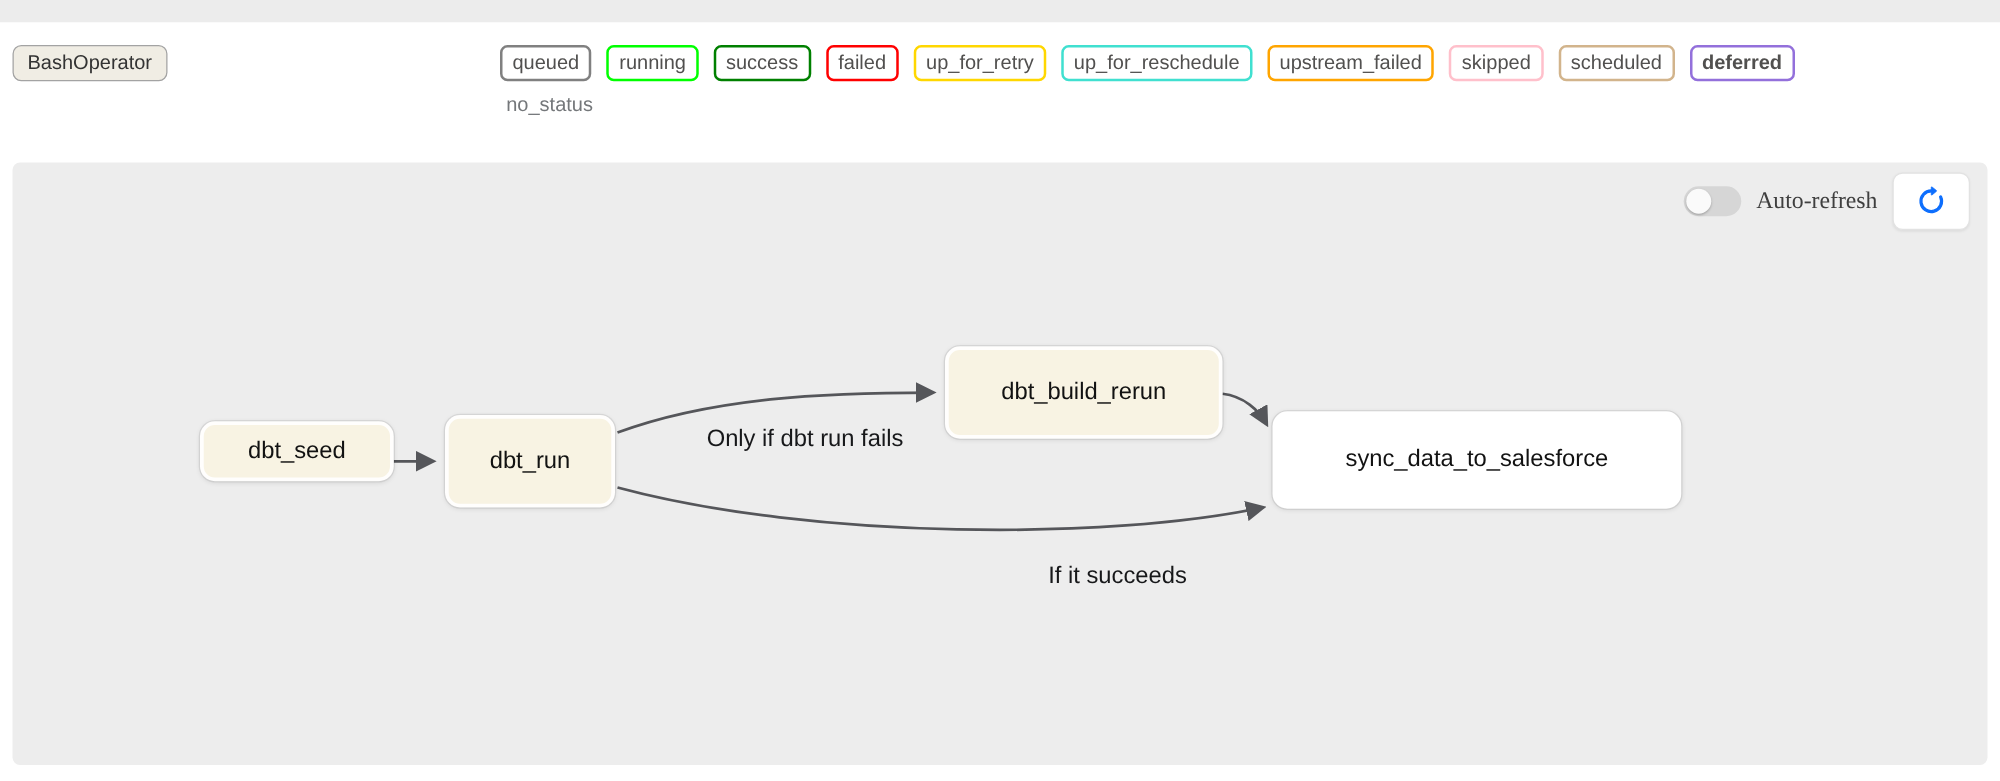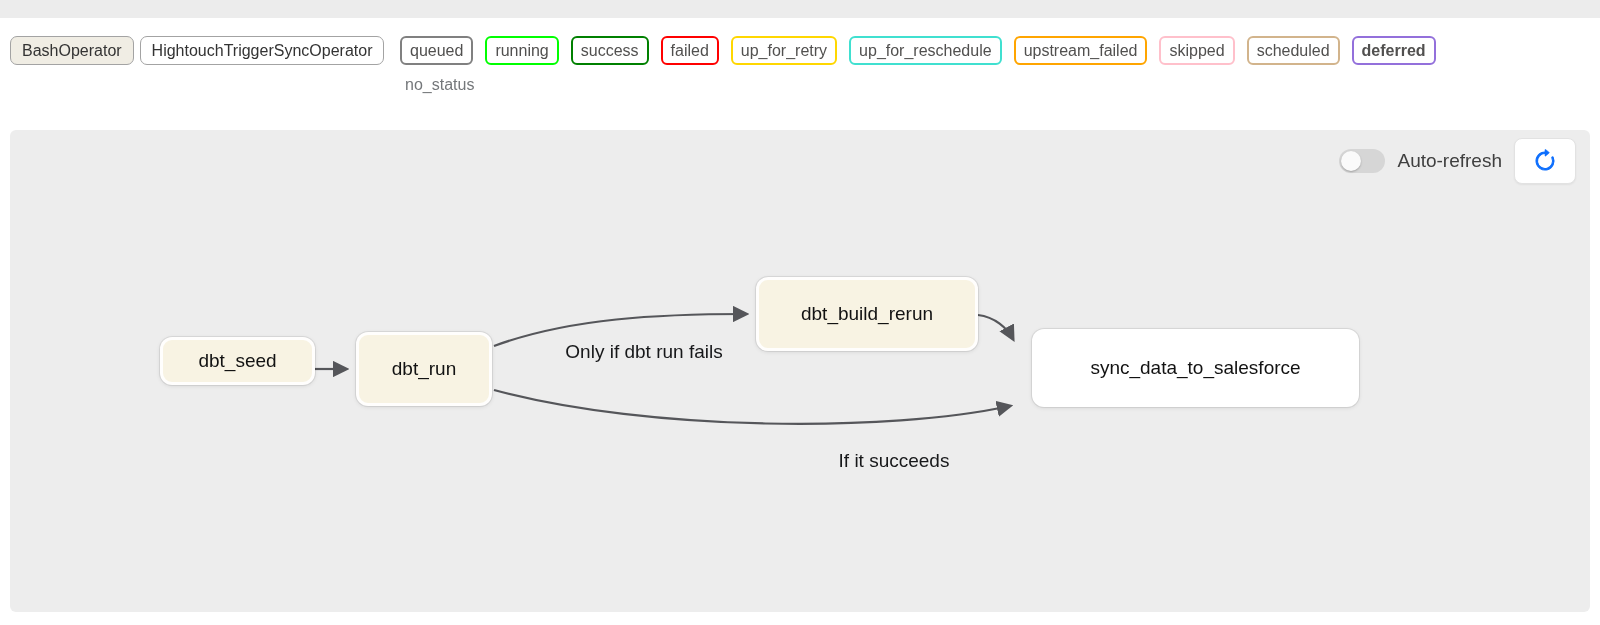--- a/index.html
+++ b/index.html
@@ -50,21 +50,21 @@
   }
   .toggle {
     position: relative; width: 46px; height: 24px; border-radius: 12px;
     background: #d6d6d6; cursor: pointer; flex: 0 0 auto;
   }
   .toggle .knob {
     position: absolute; left: 2px; top: 2px; width: 20px; height: 20px;
     border-radius: 50%; background: #fafafa; box-shadow: 0 1px 2px rgba(0,0,0,.25);
     transition: left .15s;
   }
-  .toggle-label { font-size: 19px; color: #3f3f3f; }
+  .toggle-label { font-size: 19px; color: #3f3f3f; font-family: Liberation Serif, serif; }
   .refresh-btn {
     width: 62px; height: 46px; background: #ffffff;
     border: 1px solid #e2e2e2; border-radius: 8px;
     display: flex; align-items: center; justify-content: center;
     cursor: pointer; box-shadow: 0 1px 2px rgba(0,0,0,.06); padding: 0;
   }
 
   .edge-layer { position: absolute; left: 0; top: 0; z-index: 1; }
   .edge { fill: none; stroke-width: 2.2px; }
 
@@ -81,21 +81,20 @@
   }
 </style>
 </head>
 <body>
 
 <div class="top-strip"></div>
 
 <div class="legend-bar">
   <div class="operator-col">
       <div class="op-badge" style="background: rgb(240, 237, 228);">BashOperator</div>
-      <div class="op-badge" style="background: rgb(255, 255, 255);">HightouchTriggerSyncOperator</div>
     </div>
   <div class="state-row">
       <div class="state-badge" style="border-color: rgb(128, 128, 128);">queued</div>
       <div class="state-badge" style="border-color: rgb(0, 255, 0);">running</div>
       <div class="state-badge" style="border-color: rgb(0, 128, 0);">success</div>
       <div class="state-badge" style="border-color: rgb(255, 0, 0);">failed</div>
       <div class="state-badge" style="border-color: rgb(255, 215, 0);">up_for_retry</div>
       <div class="state-badge" style="border-color: rgb(64, 224, 208);">up_for_reschedule</div>
       <div class="state-badge" style="border-color: rgb(255, 165, 0);">upstream_failed</div>
       <div class="state-badge" style="border-color: rgb(255, 192, 203);">skipped</div>
@@ -130,17 +129,17 @@
   <path d="M305,239 L336,239" class="edge" stroke="#55565a" marker-end="url(#arrowhead)"></path>
       <path d="M484,216 C560,188 650,184 736,184" class="edge" stroke="#55565a" marker-end="url(#arrowhead)"></path>
       <path d="M968,185 C985,187 997,198 1003,209" class="edge" stroke="#55565a" marker-end="url(#arrowhead)"></path>
       <path d="M484,260 C640,302 880,302 1000,276" class="edge" stroke="#55565a" marker-end="url(#arrowhead)"></path>
     </svg>
 
   <div class="node-layer">
       <div class="node" style="left: 150px; top: 207px; width: 155px; height: 48px; background: rgb(248, 243, 227);">dbt_seed</div>
       <div class="node" style="left: 346px; top: 202px; width: 136px; height: 74px; background: rgb(248, 243, 227);">dbt_run</div>
       <div class="node" style="left: 746px; top: 147px; width: 222px; height: 74px; background: rgb(248, 243, 227);">dbt_build_rerun</div>
-      <div class="node" style="left: 1008px; top: 199px; width: 327px; height: 78px; background: rgb(255, 255, 255); margin-left: 14px;">sync_data_to_salesforce</div>
+      <div class="node" style="left: 1008px; top: 199px; width: 327px; height: 78px; background: rgb(255, 255, 255);">sync_data_to_salesforce</div>
       <div class="edge-label" style="left: 634px; top: 222px;">Only if dbt run fails</div>
       <div class="edge-label" style="left: 884px; top: 331px;">If it succeeds</div>
     </div>
 </div>
 
 </body></html>

